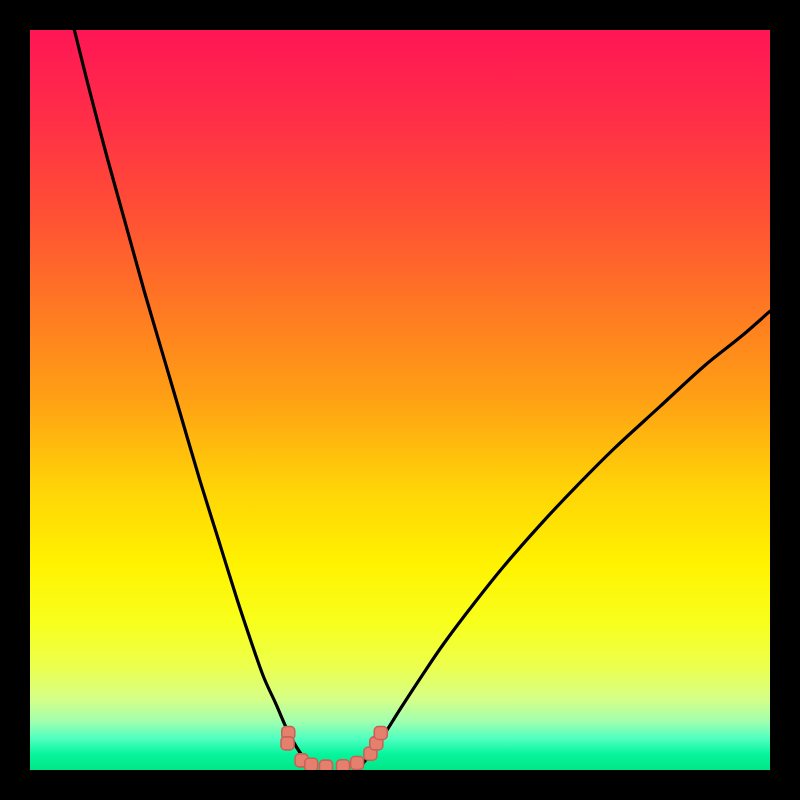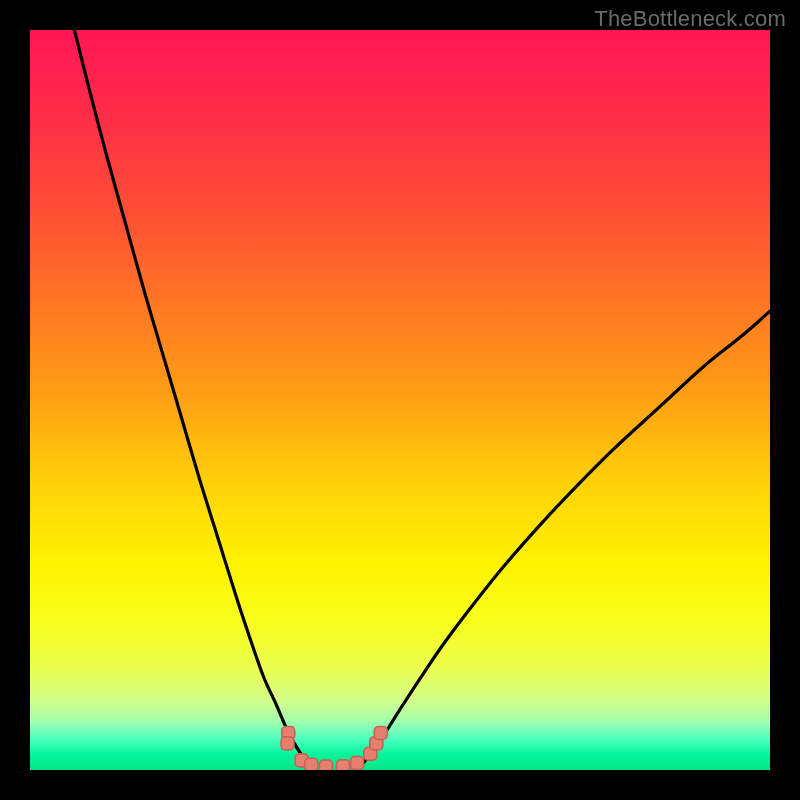--- a/index.html
+++ b/index.html
@@ -86,14 +86,13 @@
           <rect x="274.70" y="728.32" width="13" height="13" rx="4.2" ry="4.2" fill="#e5806f" stroke="#c86256" stroke-width="1.6"></rect>
           <rect x="289.50" y="730.17" width="13" height="13" rx="4.2" ry="4.2" fill="#e5806f" stroke="#c86256" stroke-width="1.6"></rect>
           <rect x="306.52" y="729.80" width="13" height="13" rx="4.2" ry="4.2" fill="#e5806f" stroke="#c86256" stroke-width="1.6"></rect>
           <rect x="320.58" y="726.47" width="13" height="13" rx="4.2" ry="4.2" fill="#e5806f" stroke="#c86256" stroke-width="1.6"></rect>
           <rect x="333.90" y="717.22" width="13" height="13" rx="4.2" ry="4.2" fill="#e5806f" stroke="#c86256" stroke-width="1.6"></rect>
           <rect x="339.82" y="706.86" width="13" height="13" rx="4.2" ry="4.2" fill="#e5806f" stroke="#c86256" stroke-width="1.6"></rect>
           <rect x="344.26" y="696.50" width="13" height="13" rx="4.2" ry="4.2" fill="#e5806f" stroke="#c86256" stroke-width="1.6"></rect>
         </g>
     </svg>
   </div>
-  <div class="watermark">TheBottleneck.com</div>
 </div>
 
 </body></html>

